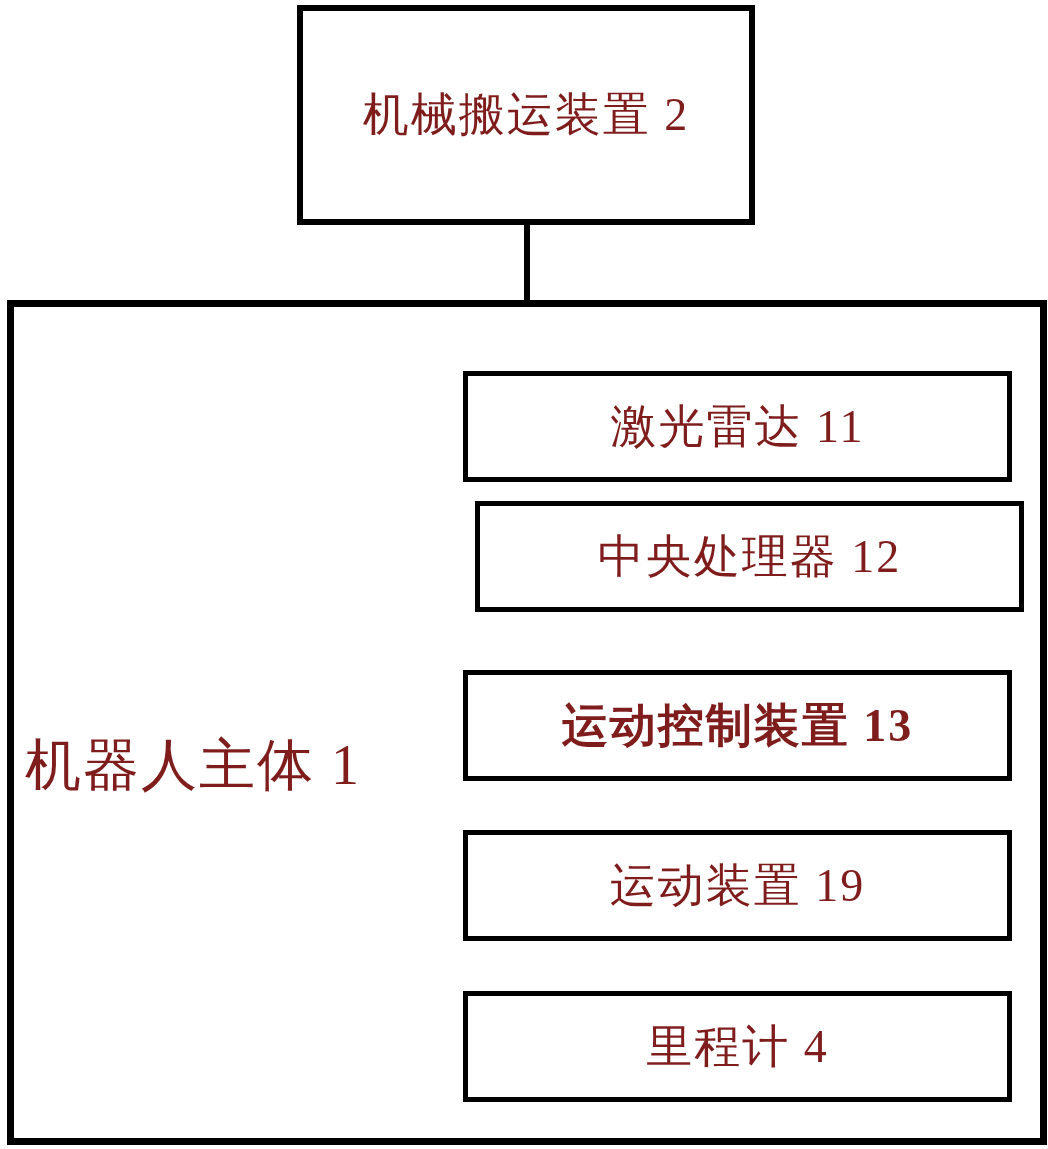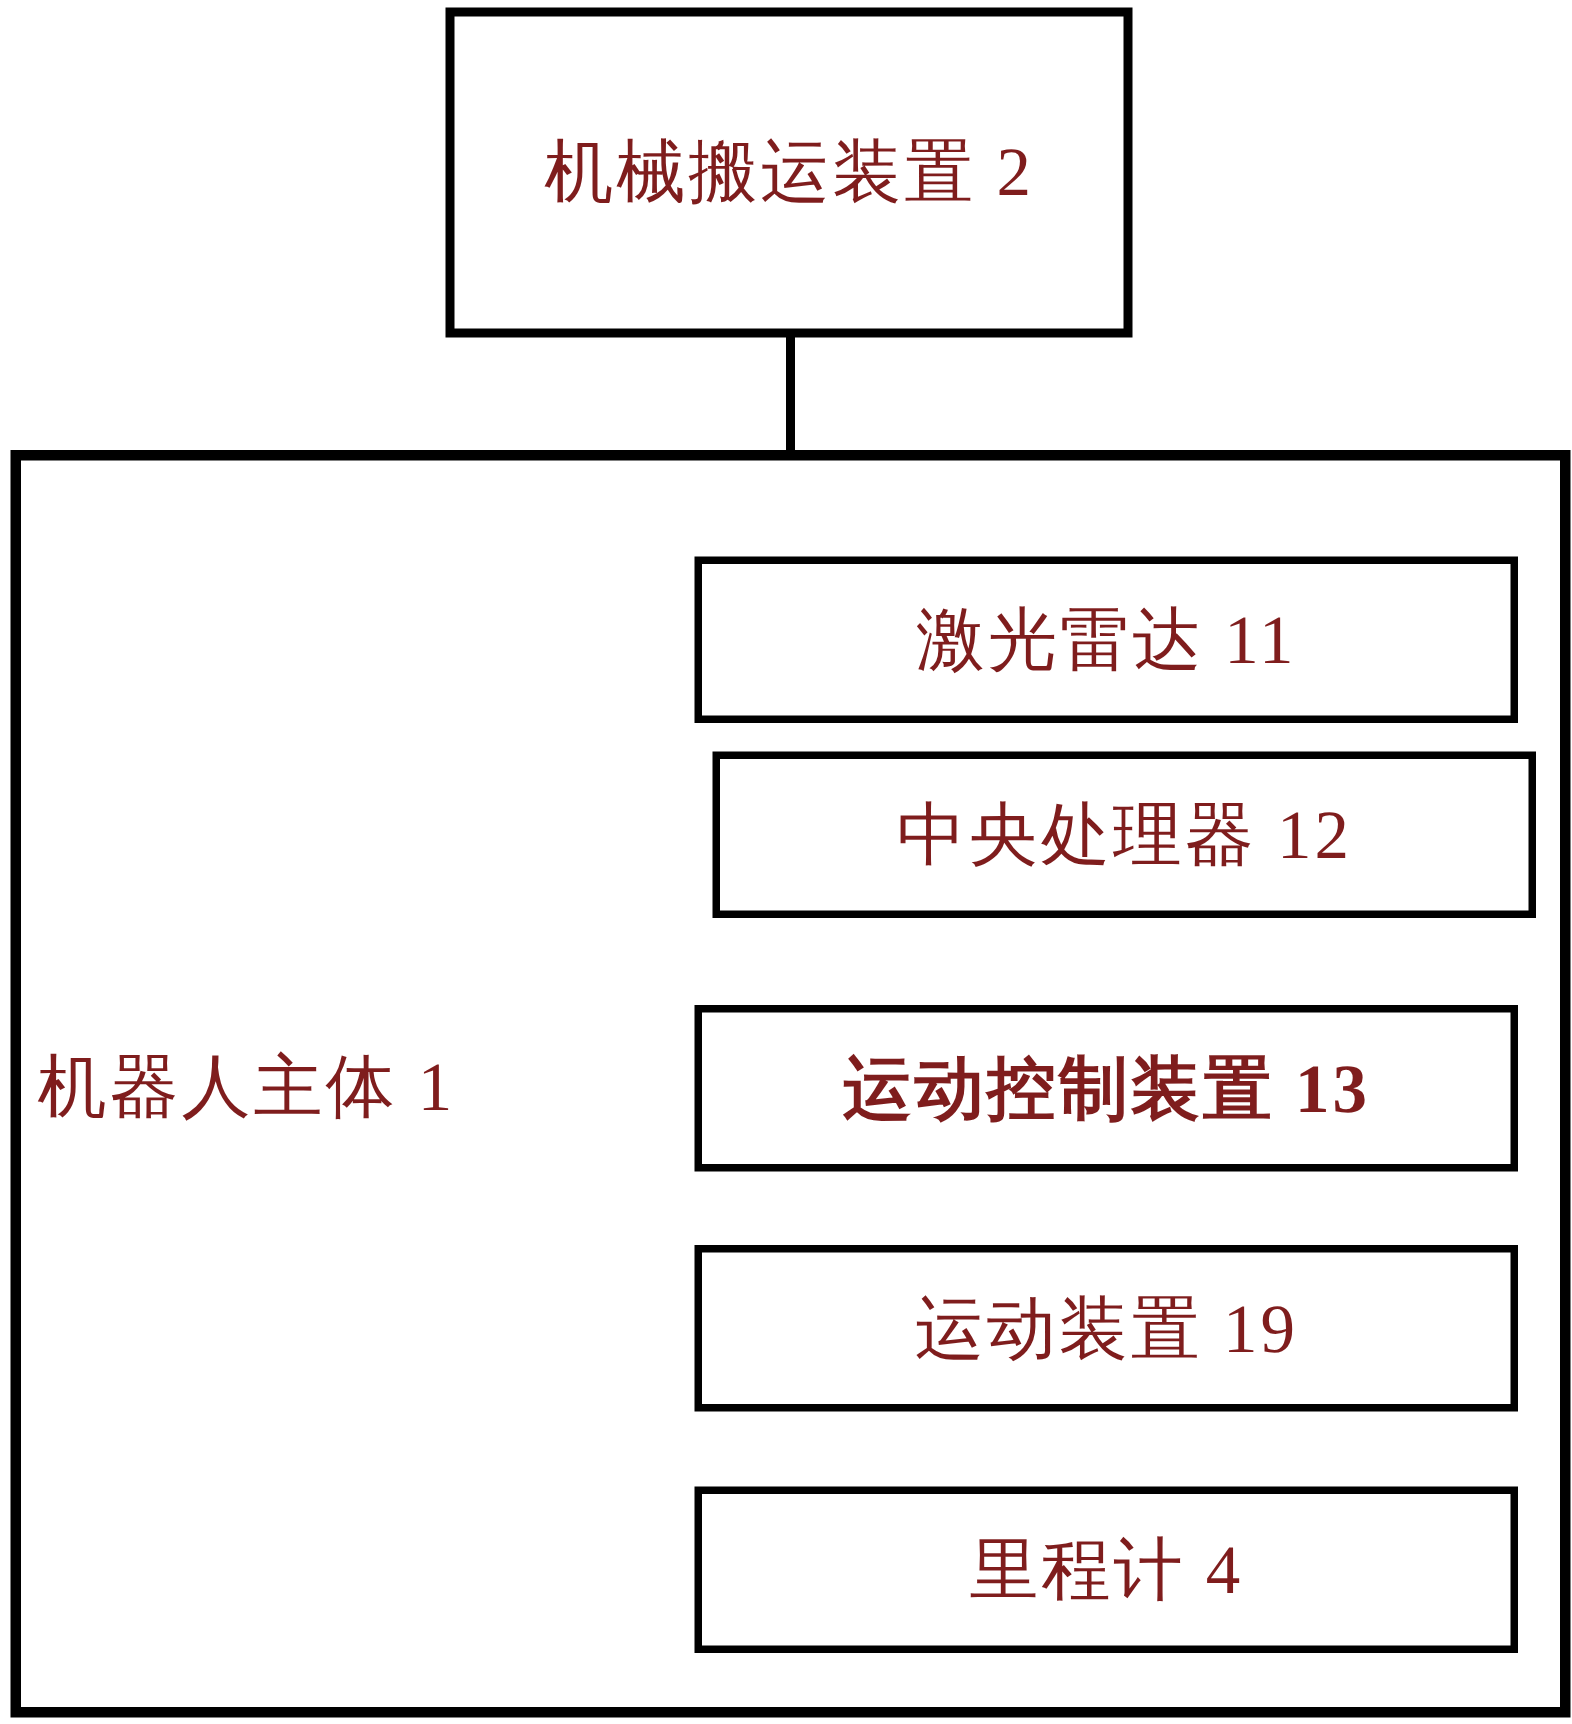--- a/index.html
+++ b/index.html
@@ -49,23 +49,24 @@
     left: 7px;
     top: 300px;
     width: 1040px;
     height: 845px;
     border: 7px solid #000000;
     background: #ffffff;
   }
   .outer-label {
     position: absolute;
     left: 25px;
-    top: 694px;
+    top: 728px;
     width: 320px;
-    font-size: 46px;
+    text-align: center;
+    font-size: 56px;
     letter-spacing: 2px;
     white-space: nowrap;
   }
   .inner-box {
     left: 463px;
     width: 549px;
     height: 111px;
     border: 5px solid #000000;
   }
   .inner-box-1 { top: 332px; margin-top: 39px; }

